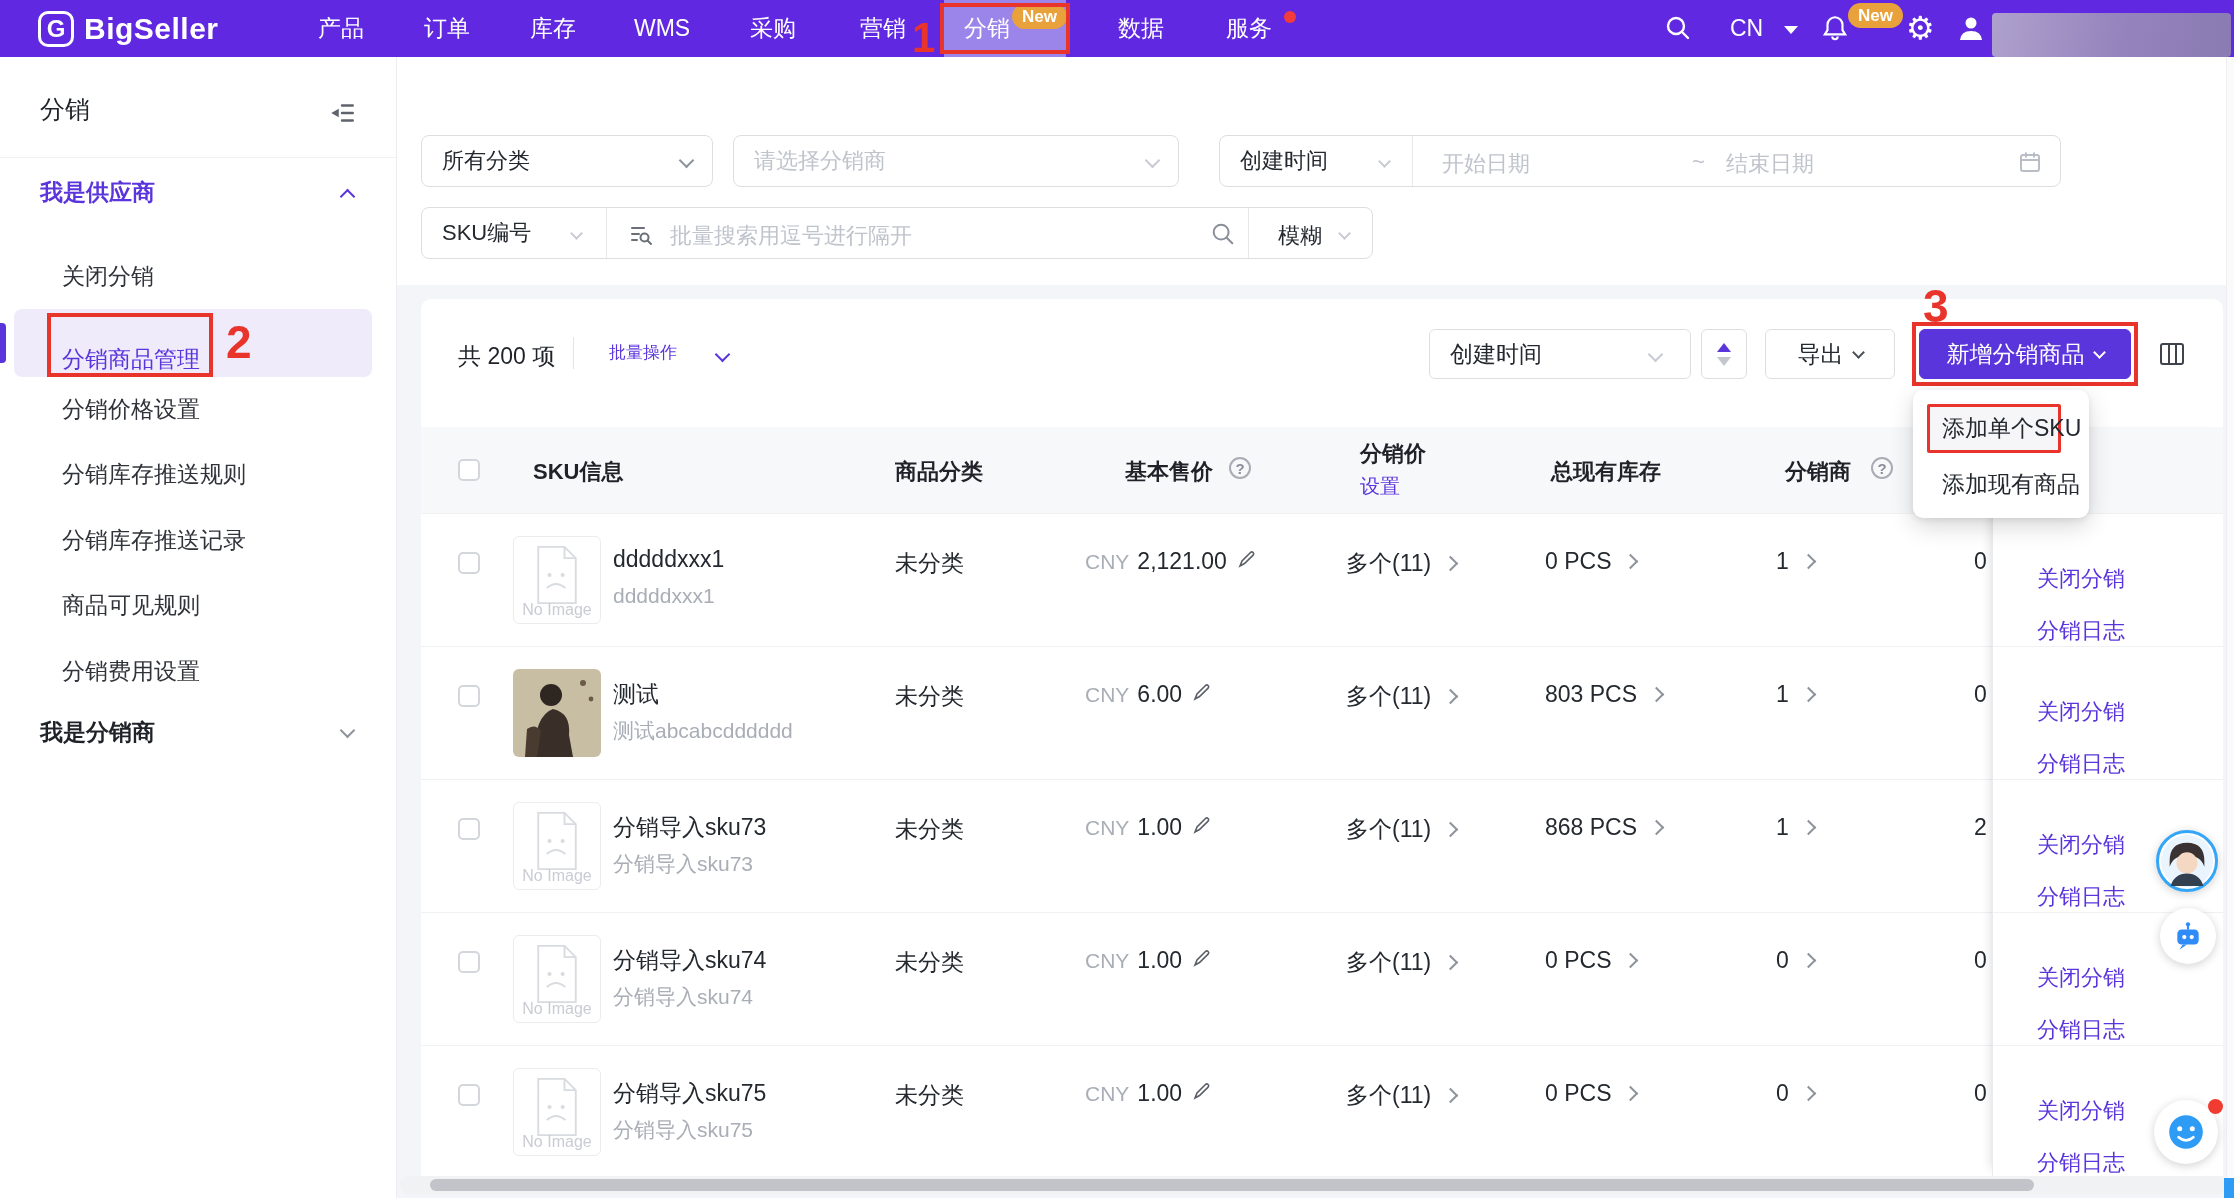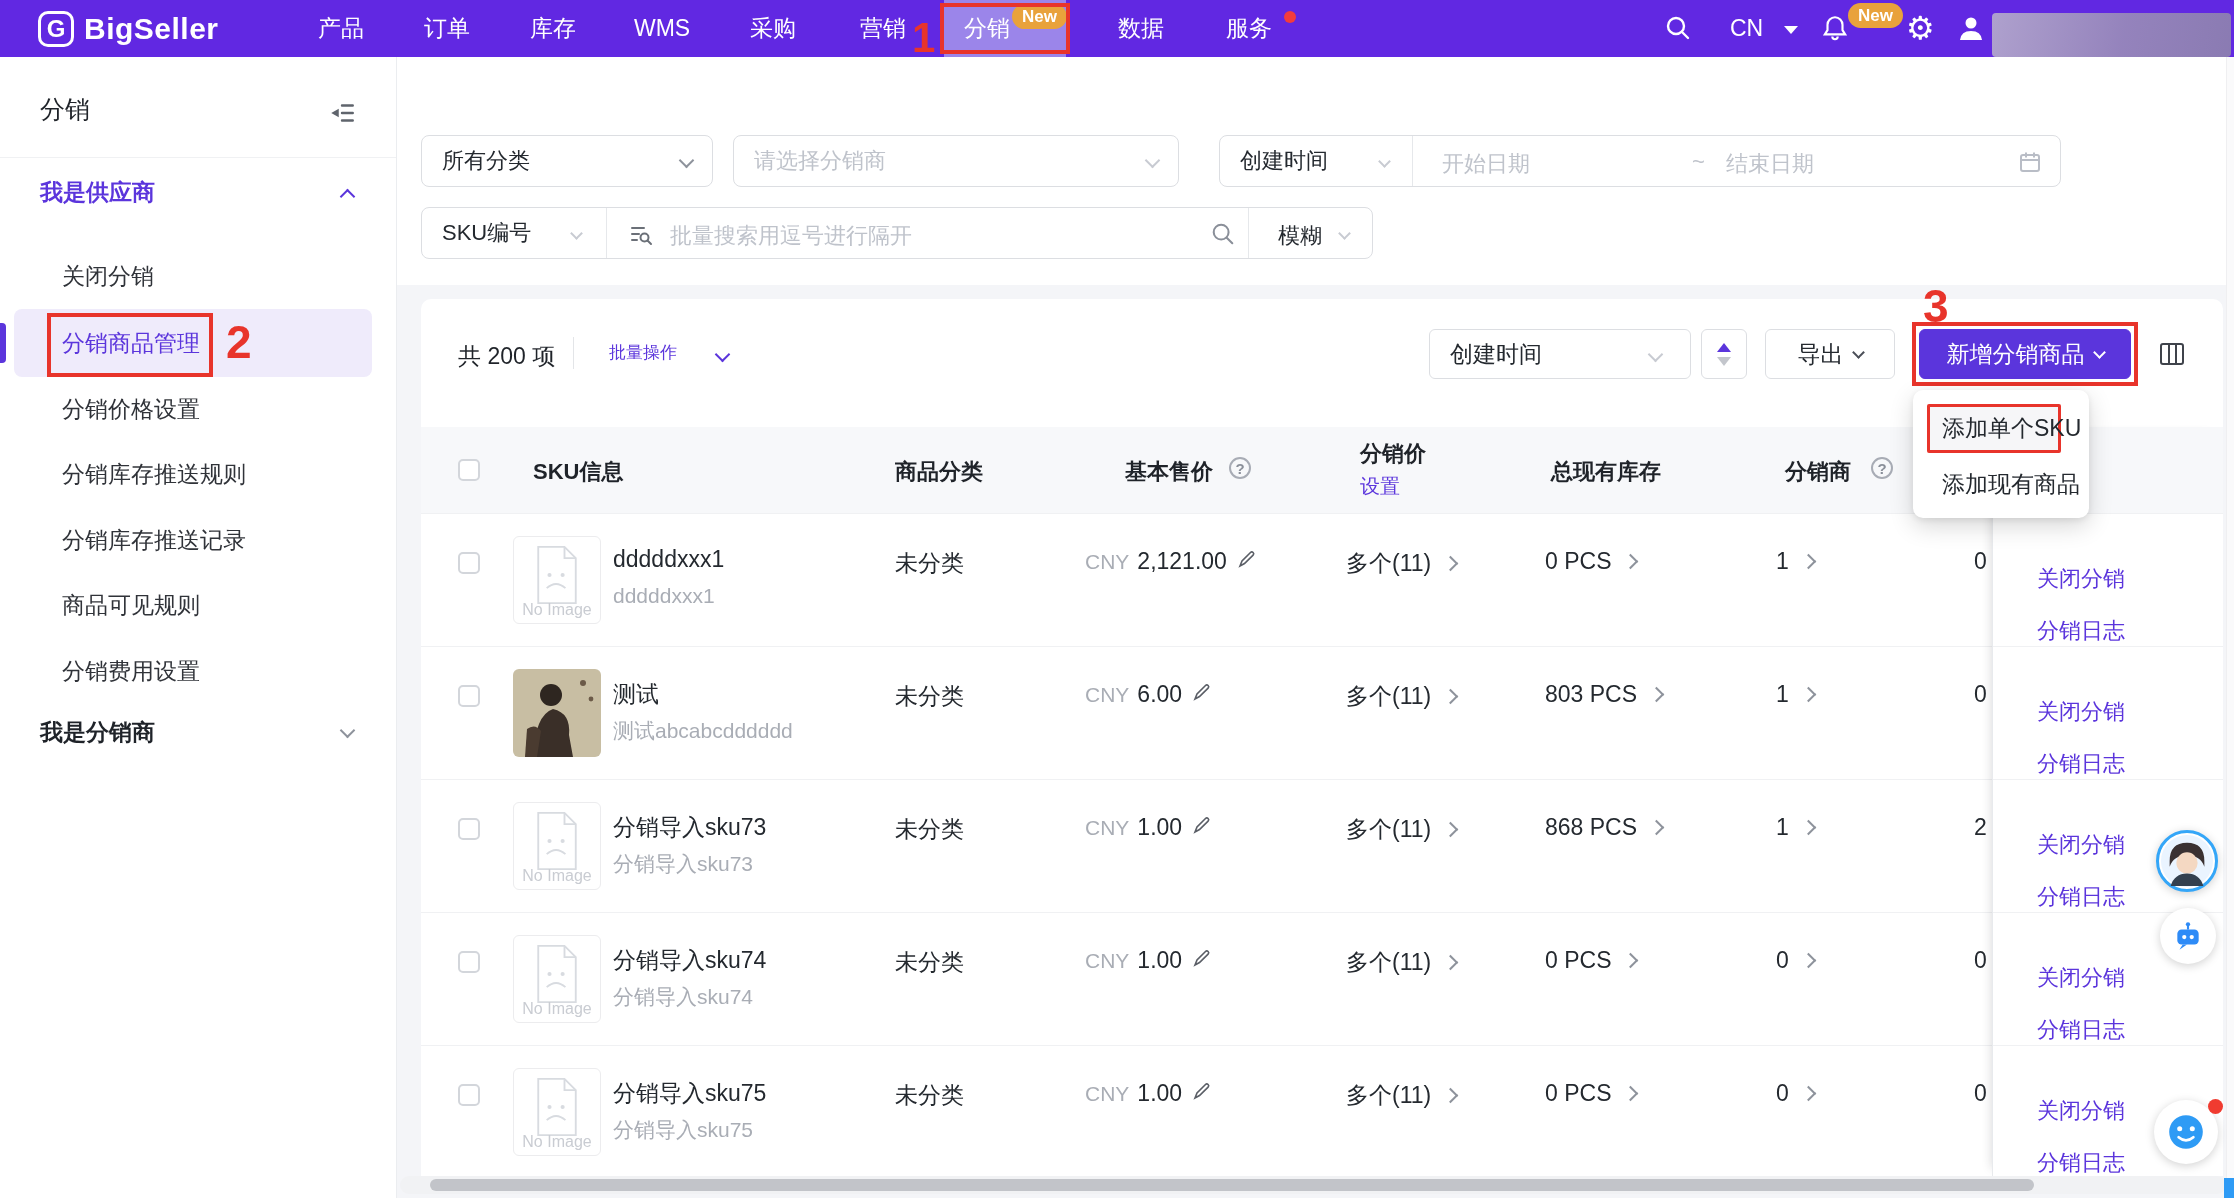--- a/index.html
+++ b/index.html
@@ -138,21 +138,21 @@
     </span>
     <div class="sb-div"></div>
 
     <div class="sb-sec" style="top:120px;color:#5B35DC;">我是供应商</div>
     <span class="chev up purple a" style="left:342px;top:134px;"></span>
 
     <div class="sb-item" style="top:197px">关闭分销</div>
 
     <div class="sb-active-bg"></div>
     <div class="sb-bar"></div>
-    <div class="sb-item" style="top:264px;color:#5B35DC;z-index:2;">分销商品管理</div>
+    <div class="sb-item" style="top:280px;color:#5B35DC;z-index:2;">分销商品管理</div>
     <span class="redbox" style="left:47px;top:256px;width:166px;height:64px;"></span>
     <span class="rednum" style="left:226px;top:258px;font-size:46px;">2</span>
 
     <div class="sb-item" style="top:330px">分销价格设置</div>
     <div class="sb-item" style="top:395px">分销库存推送规则</div>
     <div class="sb-item" style="top:461px">分销库存推送记录</div>
     <div class="sb-item" style="top:526px">商品可见规则</div>
     <div class="sb-item" style="top:592px">分销费用设置</div>
 
     <div class="sb-sec" style="top:660px;color:#1F2329;">我是分销商</div>

